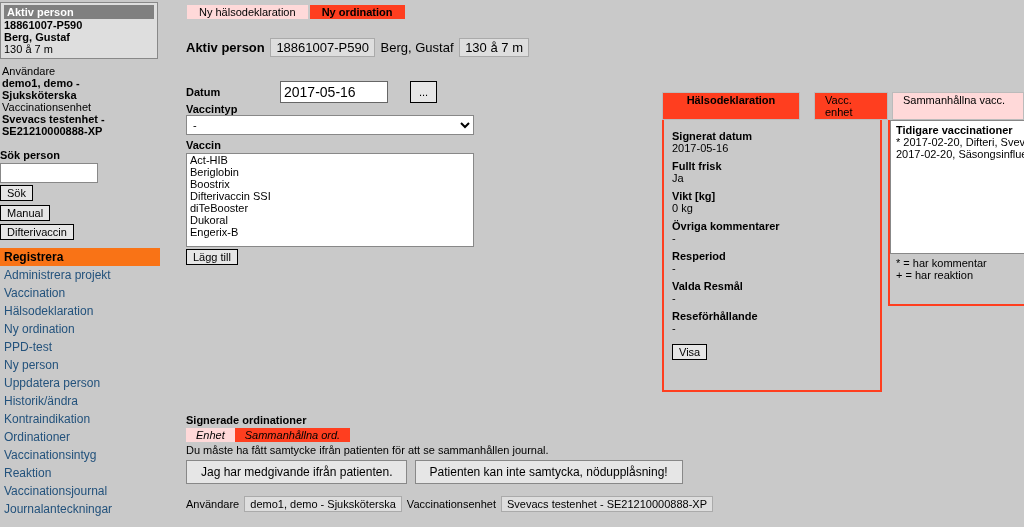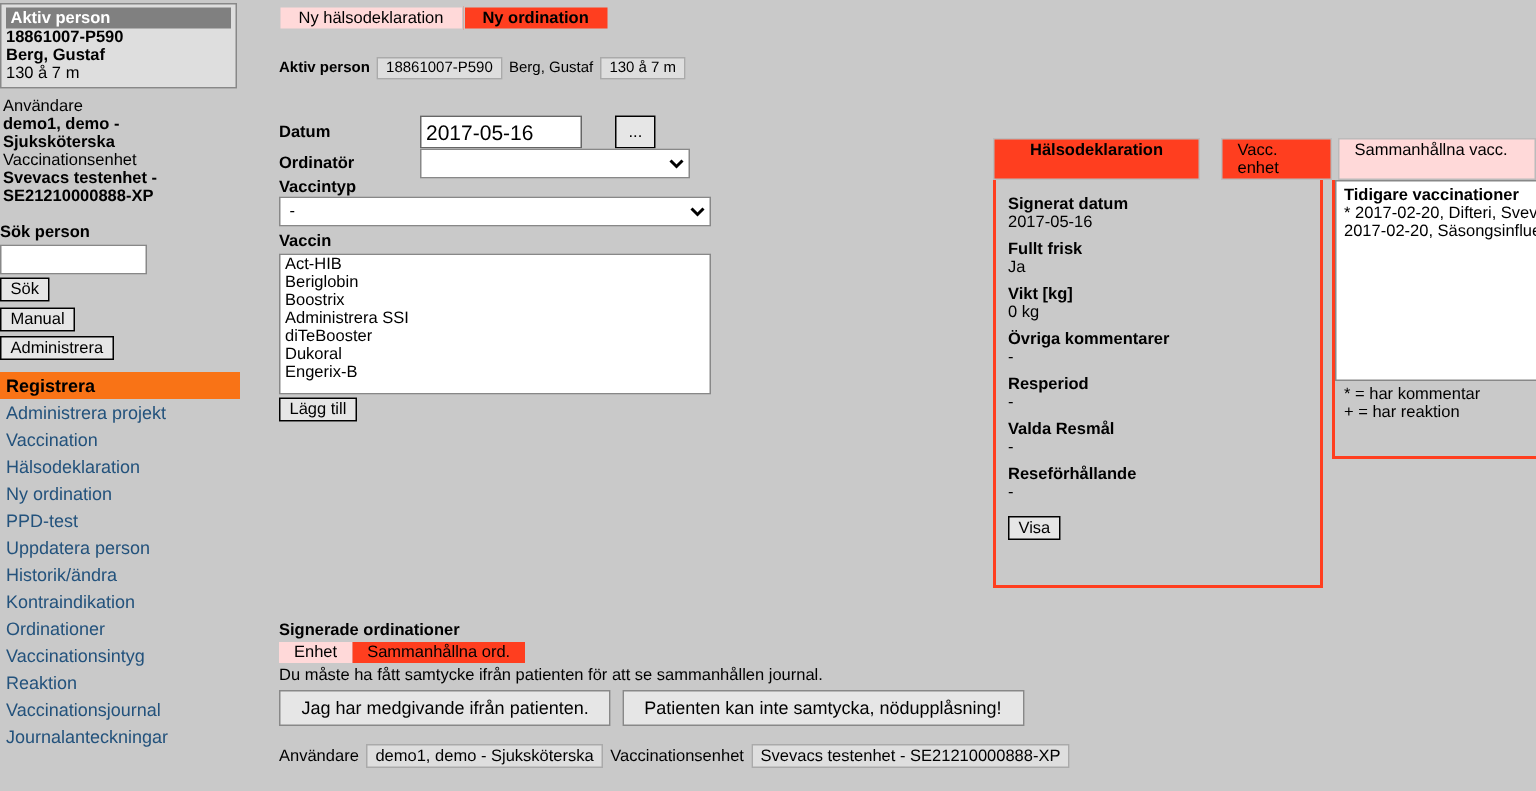--- a/index.html
+++ b/index.html
@@ -48,21 +48,21 @@
   
   .main { flex: 1; position: relative; padding: 4px 8px 4px 24px; }
   .tabs-top { display: flex; gap: 0; }
   .tab-top {
     padding: 1px 12px; font-size: 11px; border: 1px solid #c9c9c9;
     cursor: pointer;
   }
   .tab-top.pink { background: #ffd9d9; }
   .tab-top.red  { background: #ff3e1f; color: #000; font-weight: bold; }
 
-  .aktiv-line { margin: 18px 0 24px 0; font-size: 10px; }
+  .aktiv-line { margin: 18px 0 24px 0; font-size: 13px; }
   .aktiv-line .boxed {
     display: inline-block; background: #dedede; border: 1px solid #aaa;
     padding: 1px 5px; margin: 0 2px;
   }
 
   .form-row { display: flex; align-items: center; gap: 22px; margin-bottom: 0; }
   .form-row label { font-weight: bold; font-size: 11px; width: 72px; }
   .date-input {
     font-size: 14px; width: 108px; height: 22px;
     border: 1px solid #666; background: #fff; padding: 0 3px;
@@ -115,21 +115,21 @@
   .tv-white b { display: block; }
   .tv-legend {
     font-size: 11px; padding: 3px 6px 0 6px;
     display: flex; justify-content: space-between; align-items: flex-start;
   }
 
   
   .bottom { position: absolute; left: 24px; top: 414px; width: 854px; }
   .sig-label { font-weight: bold; font-size: 11px; }
   .sig-tabs { display: flex; gap: 0; margin: 2px 0; }
-  .sig-tab { padding: 1px 10px; font-size: 11px; cursor: pointer; }
+  .sig-tab { padding: 1px 10px; font-size: 11px; cursor: pointer; font-style: italic; }
   .sig-tab.pink { background: #ffd9d9; }
   .sig-tab.red  { background: #ff3e1f; font-weight: normal; }
   .bot-msg { font-size: 11px; margin: 2px 0 4px 0; }
   .bot-bigbtn {
     font-size: 12px; padding: 4px 14px; background: #e6e6e6;
     border: 1px solid #888; cursor: pointer; margin-right: 4px;
   }
   .bot-footer { margin-top: 12px; font-size: 11px; }
   .bot-footer .boxed {
     display: inline-block; background: #dedede; border: 1px solid #aaa;
@@ -155,30 +155,31 @@
       <div>Vaccinationsenhet</div>
       <div class="bold">Svevacs testenhet - SE21210000888-XP</div>
     </div>
 
     <label class="sok-label bold" style="font-weight:bold">Sök person</label>
     <input class="sok-input" value="" style="">
     <button class="btn">Sök</button>
 
     <div class="sidebtn-row">
       <button class="btn">Manual</button><br>
-      <button class="btn" style="margin-top:3px">Administrera</button>
+      <button class="btn" style="margin-top:3px">Difterivaccin</button>
     </div>
 
     <div class="nav">
       <button class="nav-item active">Registrera</button>
       <button class="nav-item">Administrera projekt</button>
       <button class="nav-item">Vaccination</button>
       <button class="nav-item">Hälsodeklaration</button>
       <button class="nav-item">Ny ordination</button>
       <button class="nav-item">PPD-test</button>
+      <button class="nav-item">Ny person</button>
       <button class="nav-item">Uppdatera person</button>
       <button class="nav-item">Historik/ändra</button>
       <button class="nav-item">Kontraindikation</button>
       <button class="nav-item">Ordinationer</button>
       <button class="nav-item">Vaccinationsintyg</button>
       <button class="nav-item">Reaktion</button>
       <button class="nav-item">Vaccinationsjournal</button>
       <button class="nav-item">Journalanteckningar</button>
     </div>
   </div>
@@ -194,37 +195,33 @@
       <span class="boxed">18861007-P590</span>
       <span>Berg, Gustaf</span>
       <span class="boxed">130 å 7 m</span>
     </div>
 
     <div class="form-row">
       <label>Datum</label>
       <input class="date-input" value="2017-05-16" style="">
       <button class="btn date-btn">...</button>
     </div>
-    <div class="form-row">
-      <label>Ordinatör</label>
-      <select class="sel ord"><option></option></select>
-    </div>
     <div>
       <label style="font-weight:bold">Vaccintyp</label><br>
       <select class="sel typ">
         <option>-</option>
       </select>
     </div>
     <div style="margin-top:4px">
       <label style="font-weight:bold">Vaccin</label>
       <div class="vacc-list">
         <div>Act-HIB</div>
         <div>Beriglobin</div>
         <div>Boostrix</div>
-        <div>Administrera SSI</div>
+        <div>Difterivaccin SSI</div>
         <div>diTeBooster</div>
         <div>Dukoral</div>
         <div>Engerix-B</div>
       </div>
       <button class="btn">Lägg till</button>
     </div>
 
     <div class="right-area">
       <div class="right-tabs">
         <div class="rtab hd">Hälsodeklaration</div>

